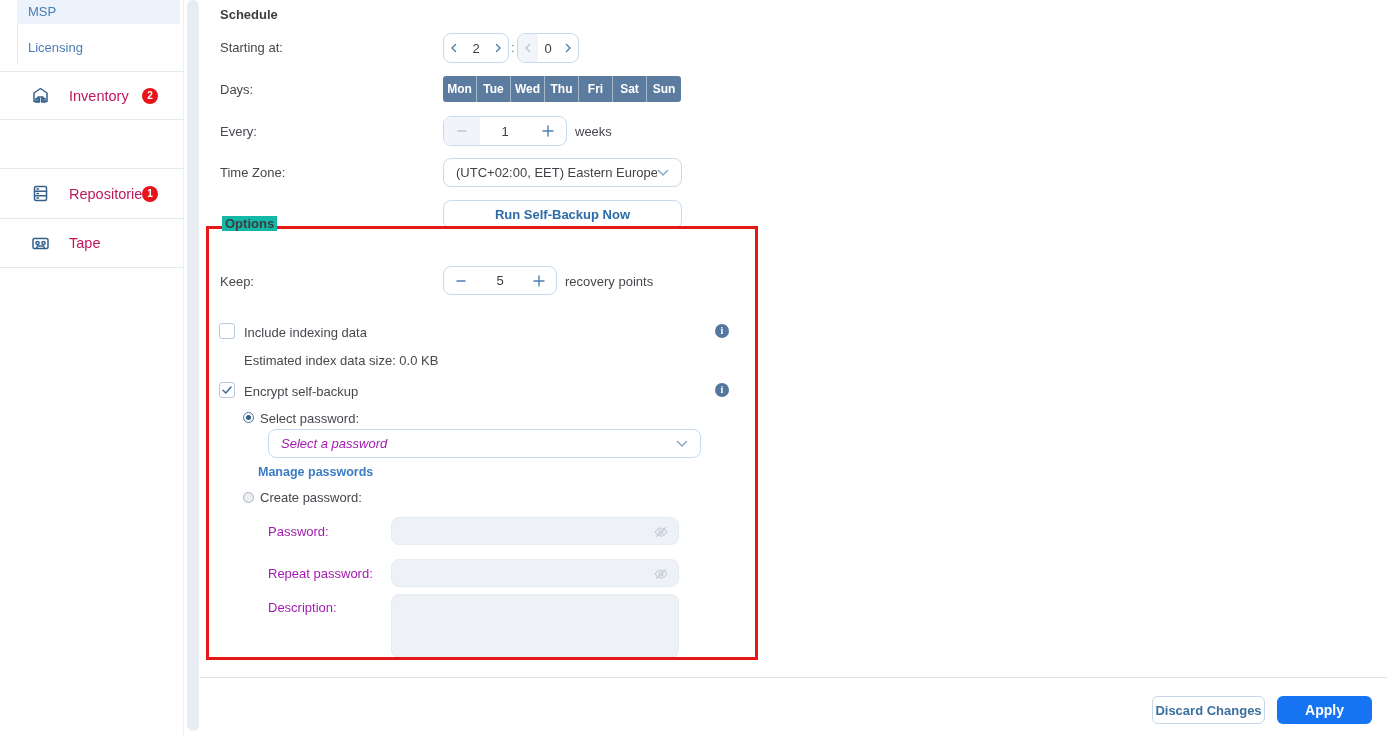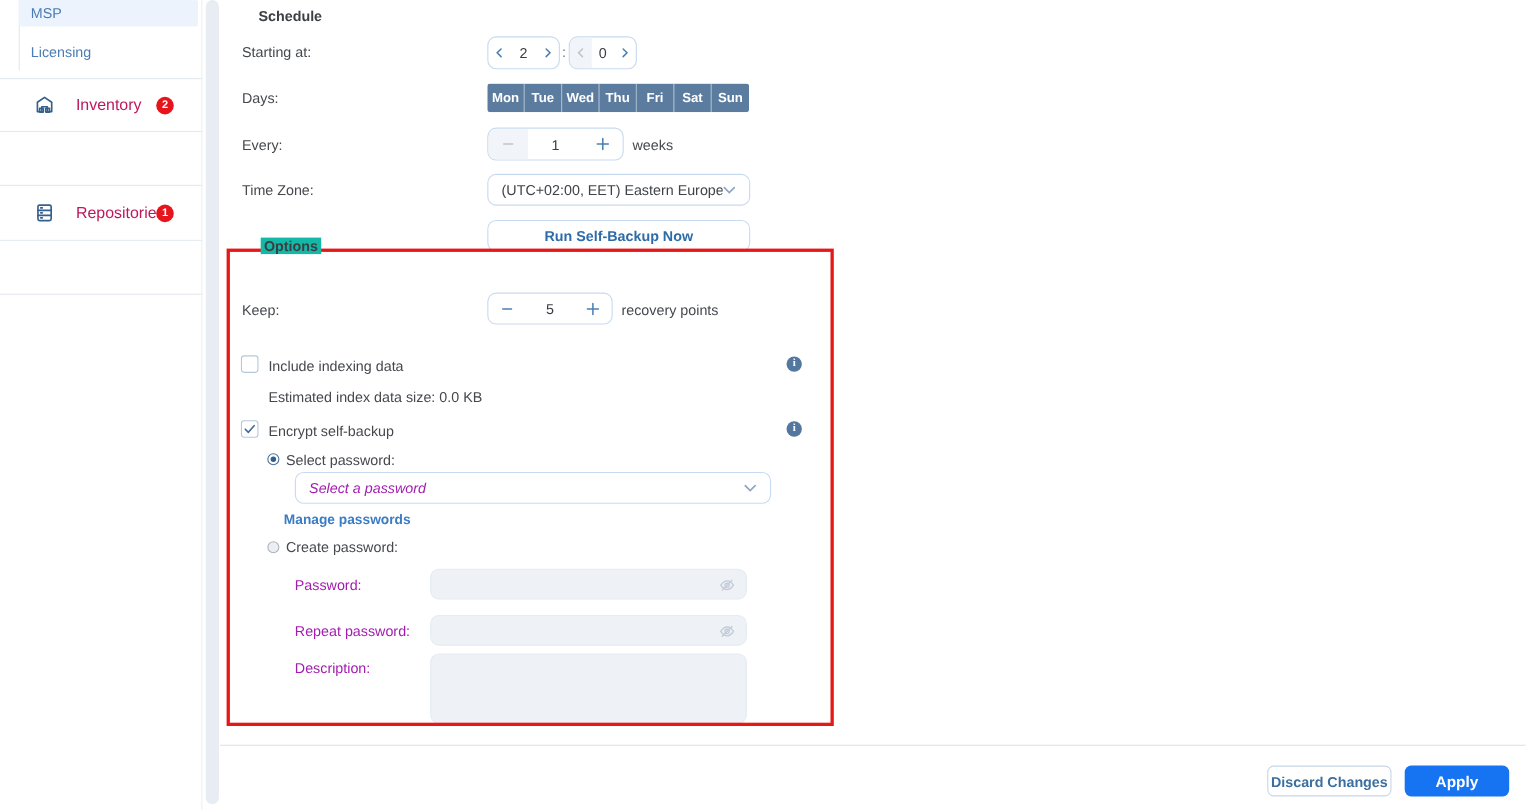--- a/index.html
+++ b/index.html
@@ -18,21 +18,21 @@
   .nav-item { position:absolute; left:0; width:183px; height:47px; display:flex; align-items:center; cursor:pointer; }
   .nav-icon { margin-left:30px; width:21px; height:21px; flex:0 0 21px; }
   .nav-label { margin-left:18px; color:#be185d; font-weight:normal; font-size:14.5px; }
   .nav-badge { position:absolute; left:142px; width:16px; height:16px; border-radius:50%;
     background:#e8141c; color:#fff; font-size:10px; font-weight:bold; text-align:center; line-height:16px; }
   .v-scrollbar { position:absolute; left:187px; top:0; width:12px; height:731px;
     background:#e8edf3; border-radius:6px; }
 
   
   .form-label { position:absolute; color:#45484d; }
-  .section-title { position:absolute; font-weight:bold; color:#3b3e43;margin-left:15px; }
+  .section-title { position:absolute; font-weight:bold; color:#3b3e43; }
   .stepper { position:absolute; height:30px; border:1px solid #c7daef; border-radius:8px;
     background:#fff; display:flex; align-items:center; overflow:hidden; }
   .stepper .seg { display:flex; align-items:center; justify-content:center; height:100%; cursor:pointer; }
   .seg.disabled { background:#f1f4f8; cursor:default; }
   .stepper .val { flex:1; text-align:center; color:#3a3d42; font-size:13px; background:#fff; }
   .colon { position:absolute; color:#6b7785; }
   .days-group { position:absolute; display:flex; border-radius:3px; overflow:hidden; }
   .day-btn { width:34px; height:26px; background:#5b7c9e; color:#fff; font-weight:bold; font-size:12px;
     display:flex; align-items:center; justify-content:center; border-right:1px solid rgba(255,255,255,.45);
     cursor:pointer; }
@@ -103,20 +103,29 @@
       <rect x="4.5" y="3.5" width="12" height="14" rx="1.5"></rect>
       <path d="M4.5 8.2h12 M4.5 12.8h12"></path>
       <path d="M7 6 h1.5 M7 10.5 h1.5 M7 15 h1.5"></path>
     </svg>
     <span class="nav-label">Repositories</span>
     <span class="nav-badge">1</span>
   </div>
 
   <div class="nav-divider" style="top:218px"></div>
 
+  <div class="nav-item" style="top:219px; height:48px;">
+    <svg class="nav-icon" viewBox="0 0 21 21" fill="none" stroke="#35608c" stroke-width="1.5" stroke-linecap="round">
+      <rect x="3" y="5.5" width="15" height="10" rx="1.5"></rect>
+      <circle cx="7.5" cy="10" r="1.6"></circle>
+      <circle cx="13.5" cy="10" r="1.6"></circle>
+      <path d="M6.5 15.5 L7.5 13 h6 l1 2.5"></path>
+    </svg>
+    <span class="nav-label">Tape</span>
+  </div>
 
   <div class="nav-divider" style="top:267px"></div>
 </div>
 <div class="sidebar-border"></div>
 <div class="v-scrollbar"></div>
 
 <div class="section-title abs" style="left:220px; top:7px;">Schedule</div>
 
 <div class="form-label" style="left:220px; top:40px;">Starting at:</div>
 

